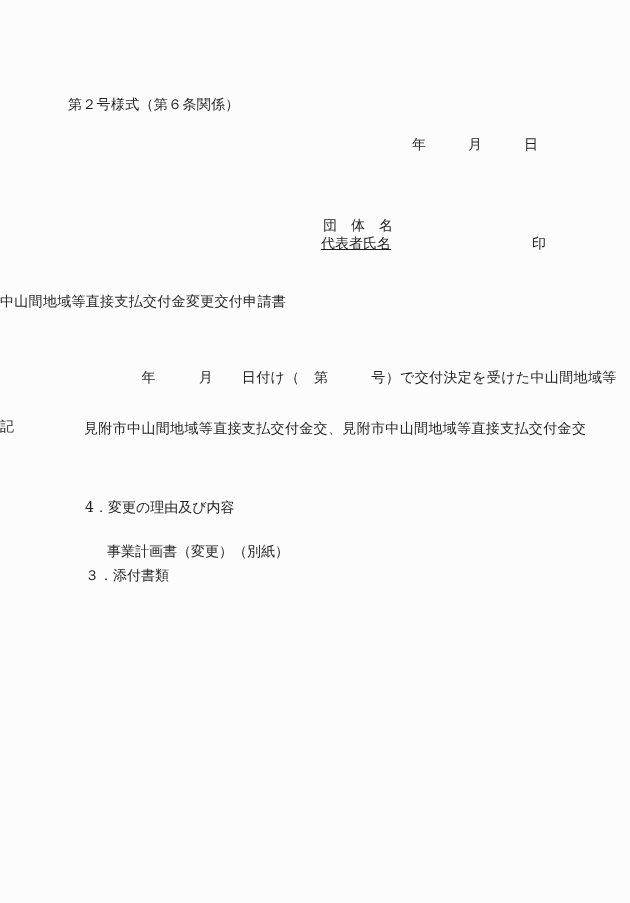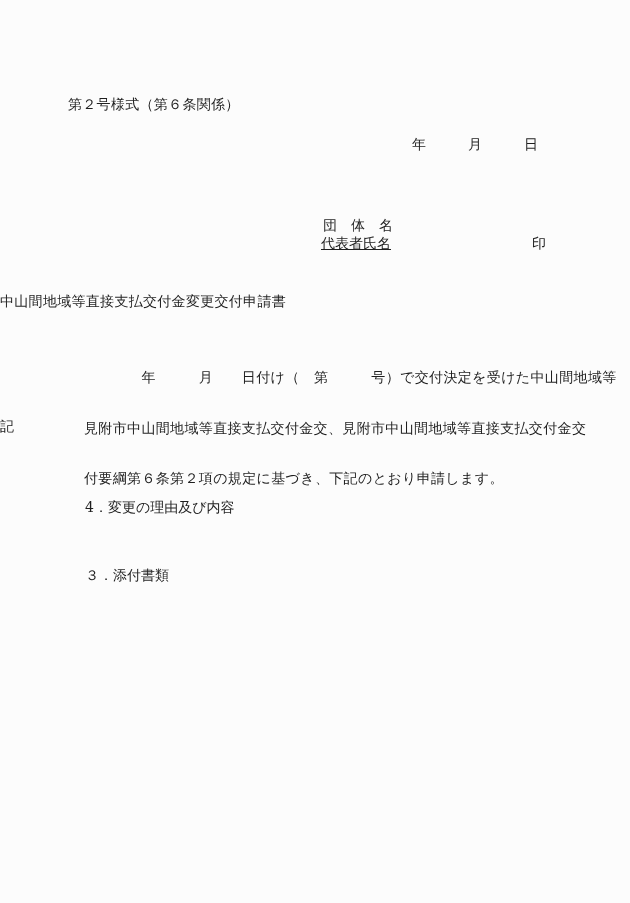--- a/index.html
+++ b/index.html
@@ -63,24 +63,24 @@
 
   <div class="abs rep-line">代表者氏名</div>
 
   <div class="abs seal">印</div>
 
   <div class="abs centered doc-title">中山間地域等直接支払交付金変更交付申請書</div>
 
   <div class="abs body-par">
     <div class="line">　　　　年　　　月　　日付け（　第　　　号）で交付決定を受けた中山間地域等</div>
     <div class="line">見附市中山間地域等直接支払交付金交、見附市中山間地域等直接支払交付金交</div>
-    <div class="line">付要綱第６条第２項の規定に基づき、下記のとおり申請します。</div>
   </div>
 
   <div class="abs centered ki-label">記</div>
 
 
   <div class="abs item-2">4．変更の理由及び内容</div>
 
   <div class="abs item-3">３．添付書類</div>
 
+  <div class="abs item-3-sub">事業計画書（変更）（別紙）</div>
 
 </div>
 
 </body></html>

